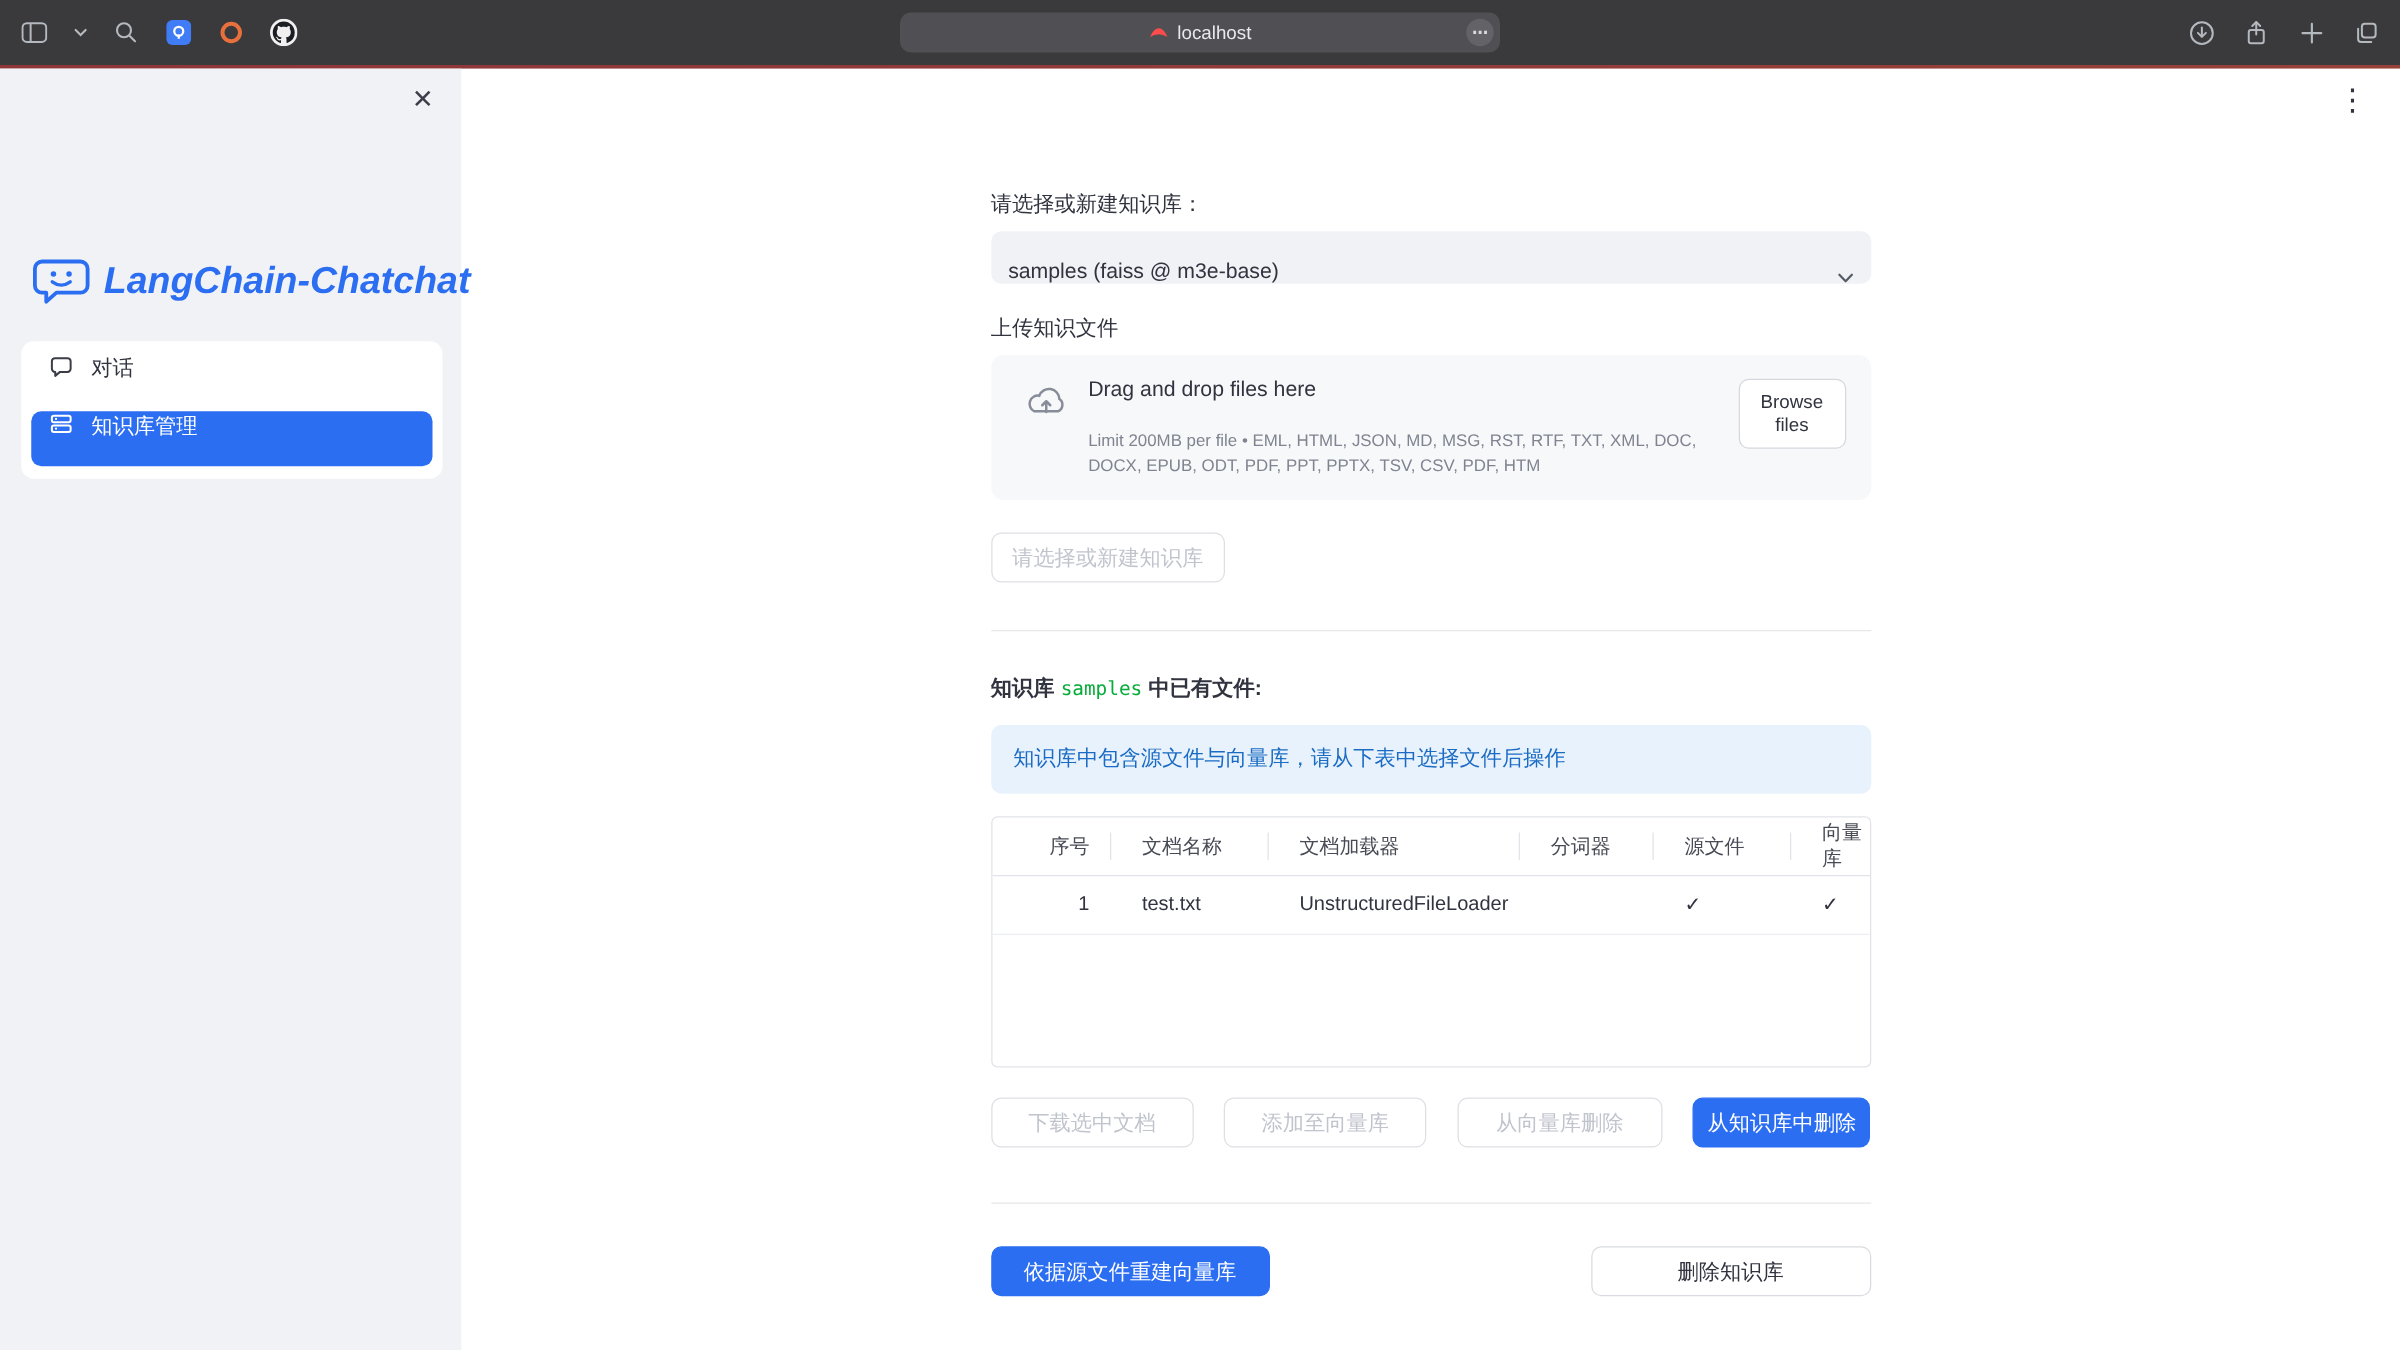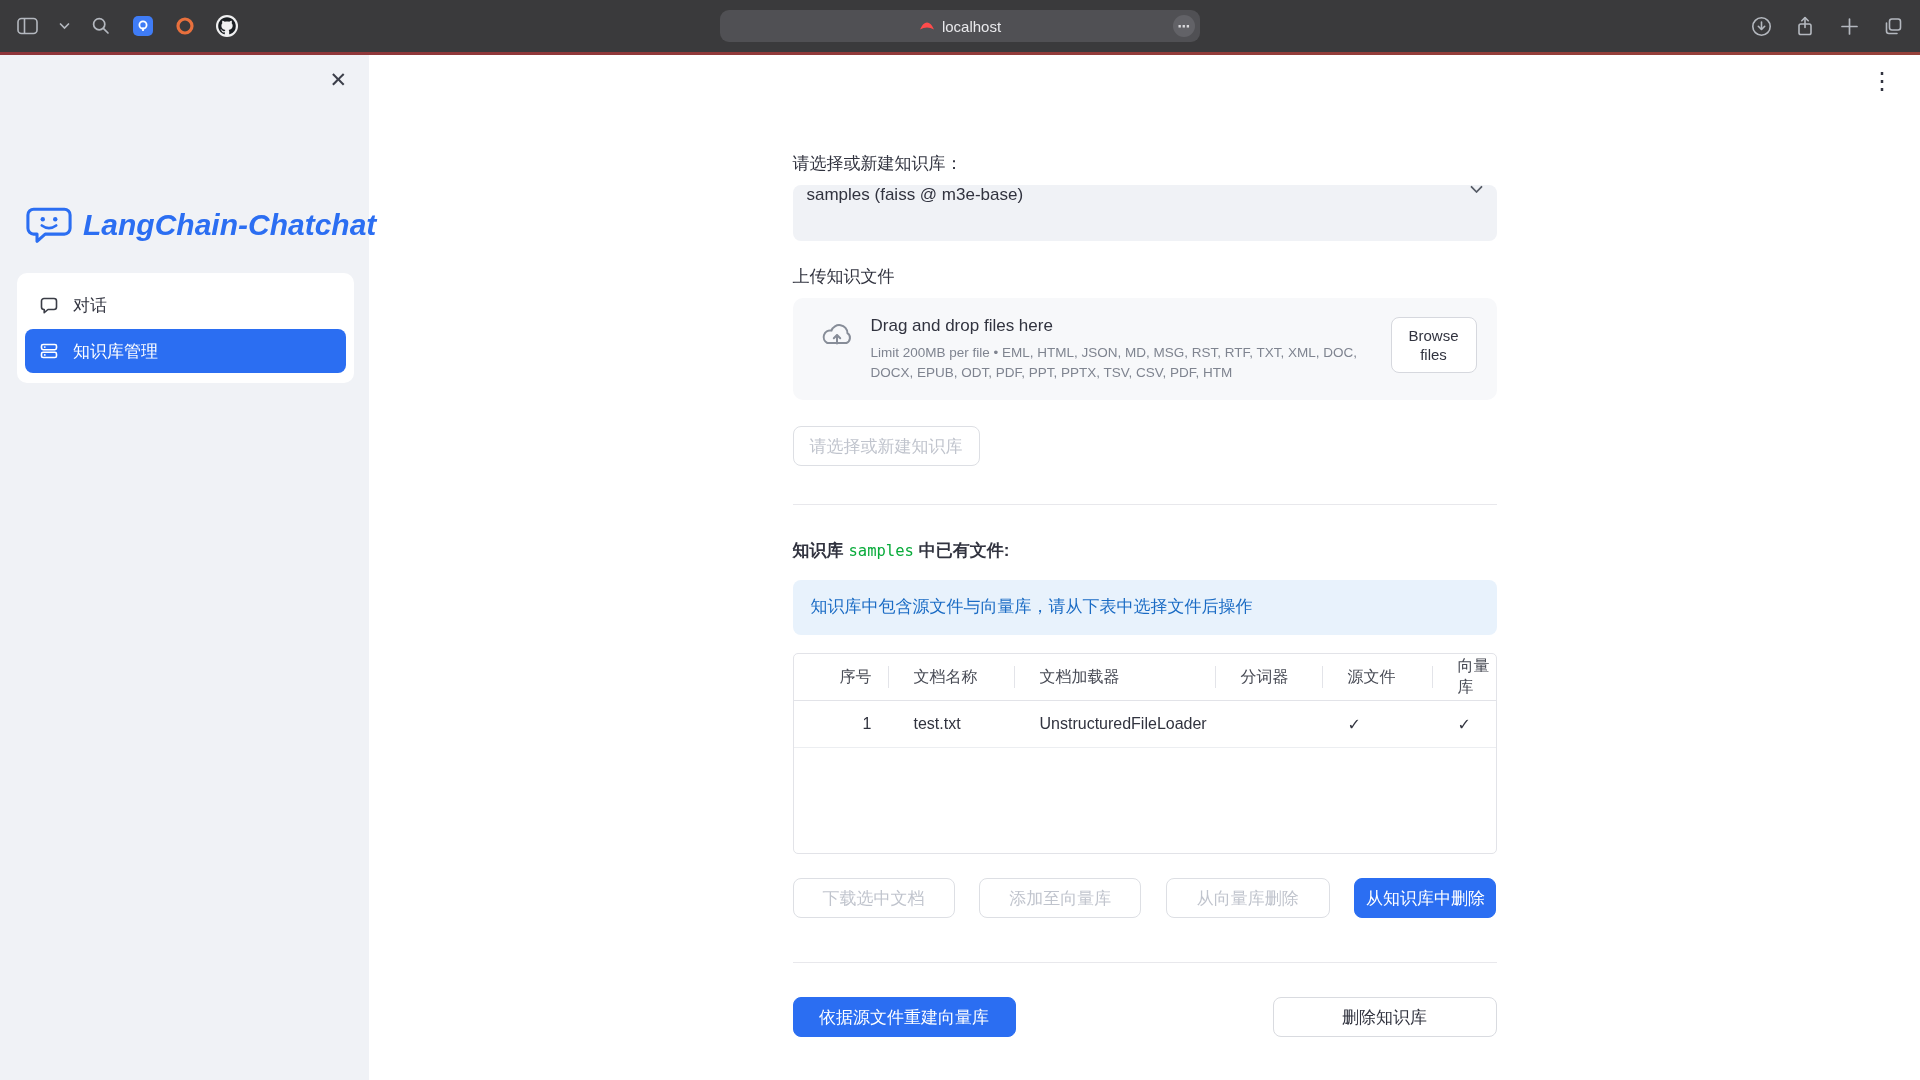--- a/index.html
+++ b/index.html
@@ -23,38 +23,38 @@
   
   .page{position:relative;height:1025px;background:#fff}
 
   
   .sidebar{position:absolute;left:0;top:0;width:369px;height:100%;background:#f0f2f6}
   .close-x{position:absolute;top:14px;right:22px;font-size:21px;color:#3c3f4a;cursor:pointer;line-height:1}
   .logo{position:absolute;top:150px;left:26px;display:flex;align-items:center;gap:11px}
   .logo-text{font-size:30px;font-weight:bold;font-style:italic;color:#2b6ef2;white-space:nowrap}
   .nav-card{position:absolute;top:218px;left:17px;width:337px;background:#fff;border-radius:10px;
             padding:8px;box-sizing:border-box}
-  .nav-item{display:flex;align-items:center;gap:14px;height:44px;border-radius:8px;padding:0 14px;
+  .nav-item{display:flex;gap:14px;height:44px;border-radius:8px;padding:0 14px;
             font-size:17px;color:#31333f;cursor:pointer;margin:2px 0}
   .nav-item.active{background:#2b6ef2;color:#fff}
 
   
   .main{position:absolute;left:369px;top:0;right:0;height:100%}
   .kebab{position:absolute;top:14px;right:26px;font-size:24px;color:#31333f;cursor:pointer;line-height:1}
   .content{width:704px;margin:0 auto;padding-top:97px}
 
   .field-label{font-size:17px;color:#31333f;margin-bottom:10px}
-  .selectbox{height:56px;background:#f0f2f6;border-radius:8px;display:flex;align-items:flex-start;
+  .selectbox{height:42px;background:#f0f2f6;border-radius:8px;display:flex;align-items:flex-end;
              justify-content:space-between;padding:0 14px;font-size:17px;cursor:pointer;box-sizing:border-box}
   .upload-label{margin-top:24px}
 
   .uploader{background:#f7f8fa;border-radius:10px;min-height:95px;box-sizing:border-box;position:relative;
             display:flex;align-items:flex-start;padding:18px 20px;cursor:pointer}
   .cloud{margin:6px 16px 0 6px;flex:none}
-  .up-title{font-size:17px;color:#31333f;margin-bottom:7px}
+  .up-title{font-size:17px;color:#31333f;margin-bottom:21px}
   .up-limit{font-size:13.5px;color:#7f8490;line-height:1.45;max-width:515px}
   .browse-btn{position:absolute;right:20px;top:19px;width:86px;min-height:56px;background:#fff;
               border:1px solid #d6d8de;border-radius:8px;font-size:15px;color:#31333f;cursor:pointer;
               display:flex;align-items:center;justify-content:center;text-align:center;padding:6px;
               font-family:inherit;line-height:1.3}
 
   .btn{display:inline-flex;align-items:center;justify-content:center;border-radius:8px;font-size:17px;
        height:40px;padding:0 16px;box-sizing:border-box;font-family:inherit;cursor:pointer;background:#fff;
        border:1px solid #d9dbe0;color:#31333f;white-space:nowrap}
   .btn.disabled{color:#c0c4cd;border-color:#dddfe4;cursor:default}

